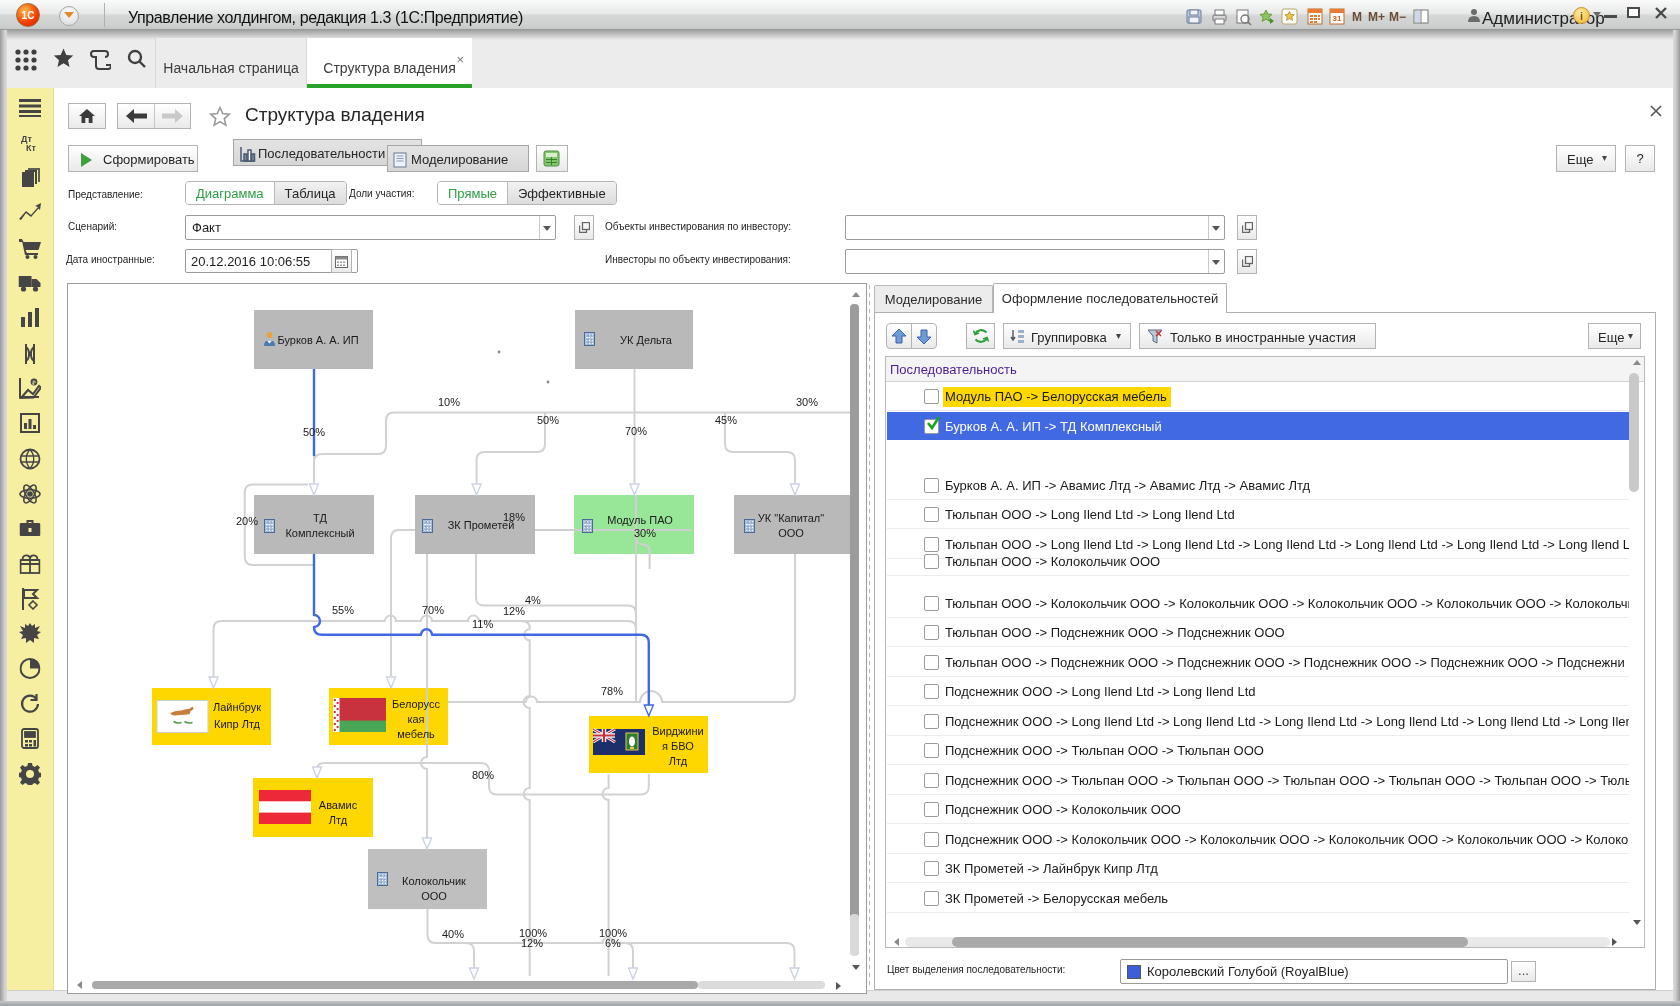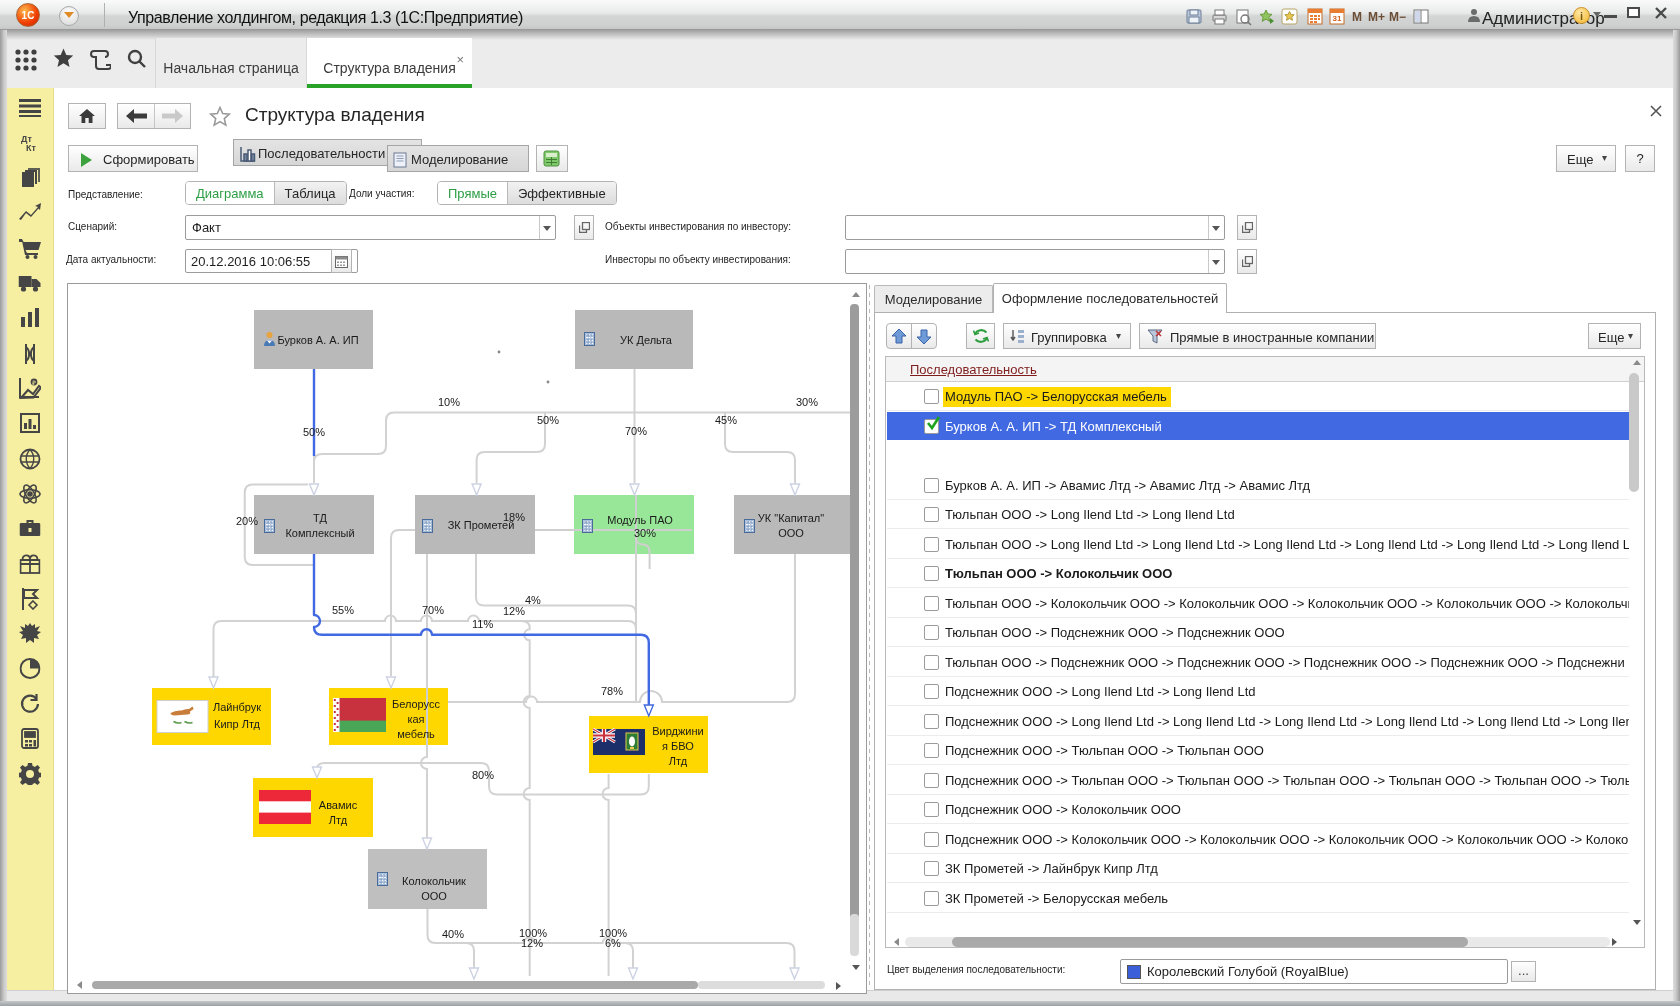--- a/index.html
+++ b/index.html
@@ -342,21 +342,21 @@
     </svg></div>
 <div class="lbl" style="left:605px;top:221px;">Объекты инвестирования по инвестору:</div>
 <div class="input" style="left:845px;top:215px;width:380px;height:25px;">
   <div class="abs" style="right:15px;top:0;width:1px;height:23px;background:#c9c9c9;"></div>
   <div class="abs" style="right:4px;top:10px;width:0;height:0;border-left:4px solid transparent;border-right:4px solid transparent;border-top:5px solid #555;"></div>
   </div>
 <div class="btn" style="left:1237px;top:215px;width:20px;height:25px;"><svg width="11" height="11" viewBox="0 0 11 11" style="margin:6px 0 0 4px;" fill="none" stroke="#666" stroke-width="1.3">
       <rect x="3.5" y="0.5" width="7" height="7"></rect>
       <path d="M0.5 3.5 v7 h7 v-3"></path>
     </svg></div>
-<div class="lbl" style="left:66px;top:254px;">Дата актуальности:</div>
+<div class="lbl" style="left:66px;top:254px;">Дата иностранные:</div>
 <div class="input" style="left:185px;top:249px;width:173px;height:24px;">
     <span style="position:absolute;left:5px;top:4px;">20.12.2016 10:06:55</span>
   </div>
 <div class="btn" style="left:331px;top:249px;width:21px;height:24px;"><svg width="13" height="12" viewBox="0 0 13 12" style="margin:6px 0 0 3px;">
       <rect x="0.5" y="0.5" width="12" height="11" fill="#fff" stroke="#666"></rect>
       <rect x="0.5" y="0.5" width="12" height="3" fill="#8a8a8a"></rect>
       <g fill="#999">
         <rect x="2" y="5.5" width="2" height="1.5"></rect>
         <rect x="5" y="5.5" width="2" height="1.5"></rect>
         <rect x="8" y="5.5" width="2" height="1.5"></rect>
@@ -611,30 +611,30 @@
       <rect x="8" y="11" width="6" height="3" fill="#9ab0cc"></rect>
     </svg>
   <span style="position:absolute;left:27px;top:6px;">Группировка</span>
     <span style="position:absolute;right:9px;top:6px;font-size:10px;color:#444;">▾</span>
   </div>
 <div class="btn" style="left:1139px;top:323px;width:237px;height:26px;">
   <svg width="16" height="16" viewBox="0 0 16 16" style="position:absolute;left:7px;top:5px;">
       <path d="M1 1 H15 L10 7 V14 L6 12 V7z" fill="#b9c8dc" stroke="#5a6a84"></path>
       <path d="M9 2 L14 7 M14 2 L9 7" stroke="#c03a3a" stroke-width="1.6"></path>
     </svg>
-  <span style="position:absolute;left:30px;top:6px;">Прямые в иностранные компании</span>
+  <span style="position:absolute;left:30px;top:6px;">Только в иностранные участия</span>
   </div>
 <div class="btn" style="left:1588px;top:323px;width:53px;height:26px;">
     <span style="position:absolute;left:9px;top:6px;">Еще</span>
     <span style="position:absolute;right:7px;top:6px;font-size:10px;color:#444;">▾</span>
   </div>
 
 <div id="seqtable">
   <div class="abs" style="left:0;top:0;width:758px;height:25px;background:#f4f4f4;border-bottom:1px solid #cfcfcf;">
-      <span style="position:absolute;left:24px;top:5px;color:#7f1d1d;text-decoration:underline;">Последовательность</span>
+      <span style="position:absolute;left:4px;top:5px;color:#4c1d95;">Последовательность</span>
     </div>
   <div class="trow" style="top:25px;">
       <div class="cbx"></div>
       <span class="rowtxt"><span class="hl">Модуль ПАО -&gt; Белорусская мебель</span></span>
     </div>
   <div class="trow blue" style="top:54.5px;">
       <div class="cbx"></div>
       <svg class="check" viewBox="0 0 17 17">
         <path d="M3 8 L7 13 L14 2"></path>
       </svg>
@@ -645,21 +645,21 @@
       <span class="rowtxt">Бурков А. А. ИП -&gt; Авамис Лтд -&gt; Авамис Лтд -&gt; Авамис Лтд</span>
     </div>
   <div class="trow" style="top:143px;">
       <div class="cbx"></div>
       <span class="rowtxt">Тюльпан ООО -&gt; Long Ilend Ltd -&gt; Long Ilend Ltd</span>
     </div>
   <div class="trow" style="top:172.5px;">
       <div class="cbx"></div>
       <span class="rowtxt">Тюльпан ООО -&gt; Long Ilend Ltd -&gt; Long Ilend Ltd -&gt; Long Ilend Ltd -&gt; Long Ilend Ltd -&gt; Long Ilend Ltd -&gt; Long Ilend Lt</span>
     </div>
-  <div class="trow" style="top:202px;font-weight:bold;">
+  <div class="trow" style="top:190px;">
       <div class="cbx"></div>
       <span class="rowtxt">Тюльпан ООО -&gt; Колокольчик ООО</span>
     </div>
   <div class="trow" style="top:231.5px;">
       <div class="cbx"></div>
       <span class="rowtxt">Тюльпан ООО -&gt; Колокольчик ООО -&gt; Колокольчик ООО -&gt; Колокольчик ООО -&gt; Колокольчик ООО -&gt; Колокольчи</span>
     </div>
   <div class="trow" style="top:261px;">
       <div class="cbx"></div>
       <span class="rowtxt">Тюльпан ООО -&gt; Подснежник ООО -&gt; Подснежник ООО</span>

